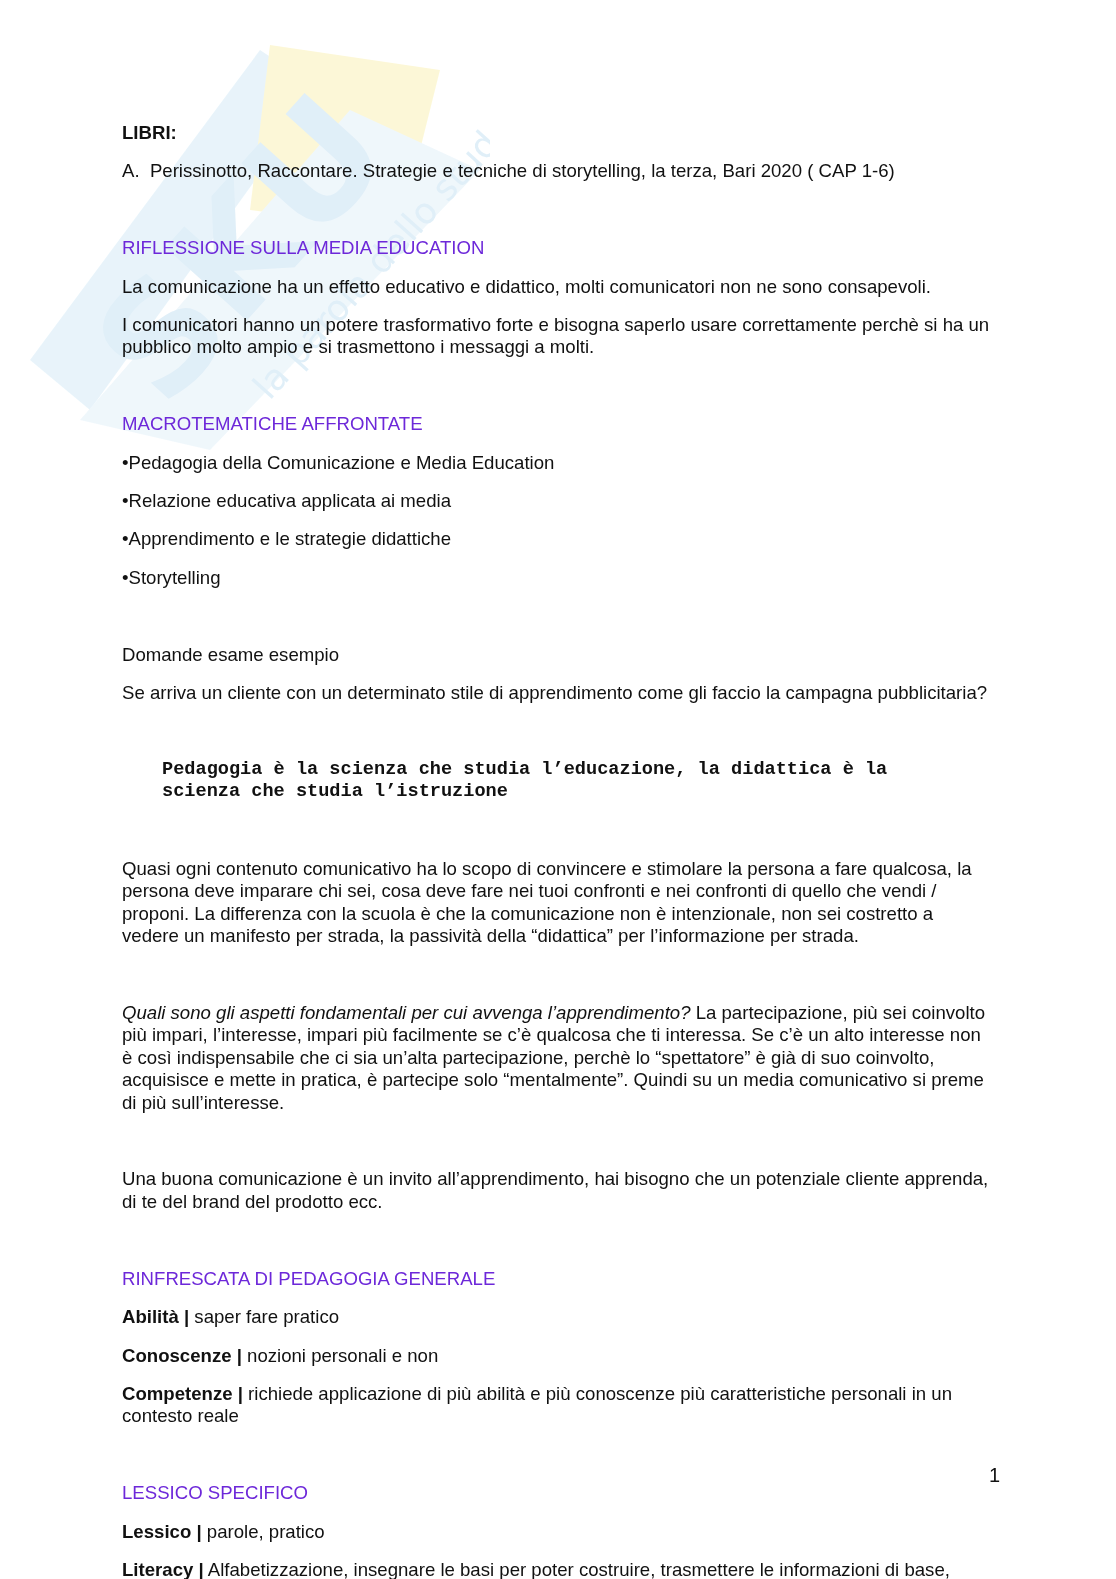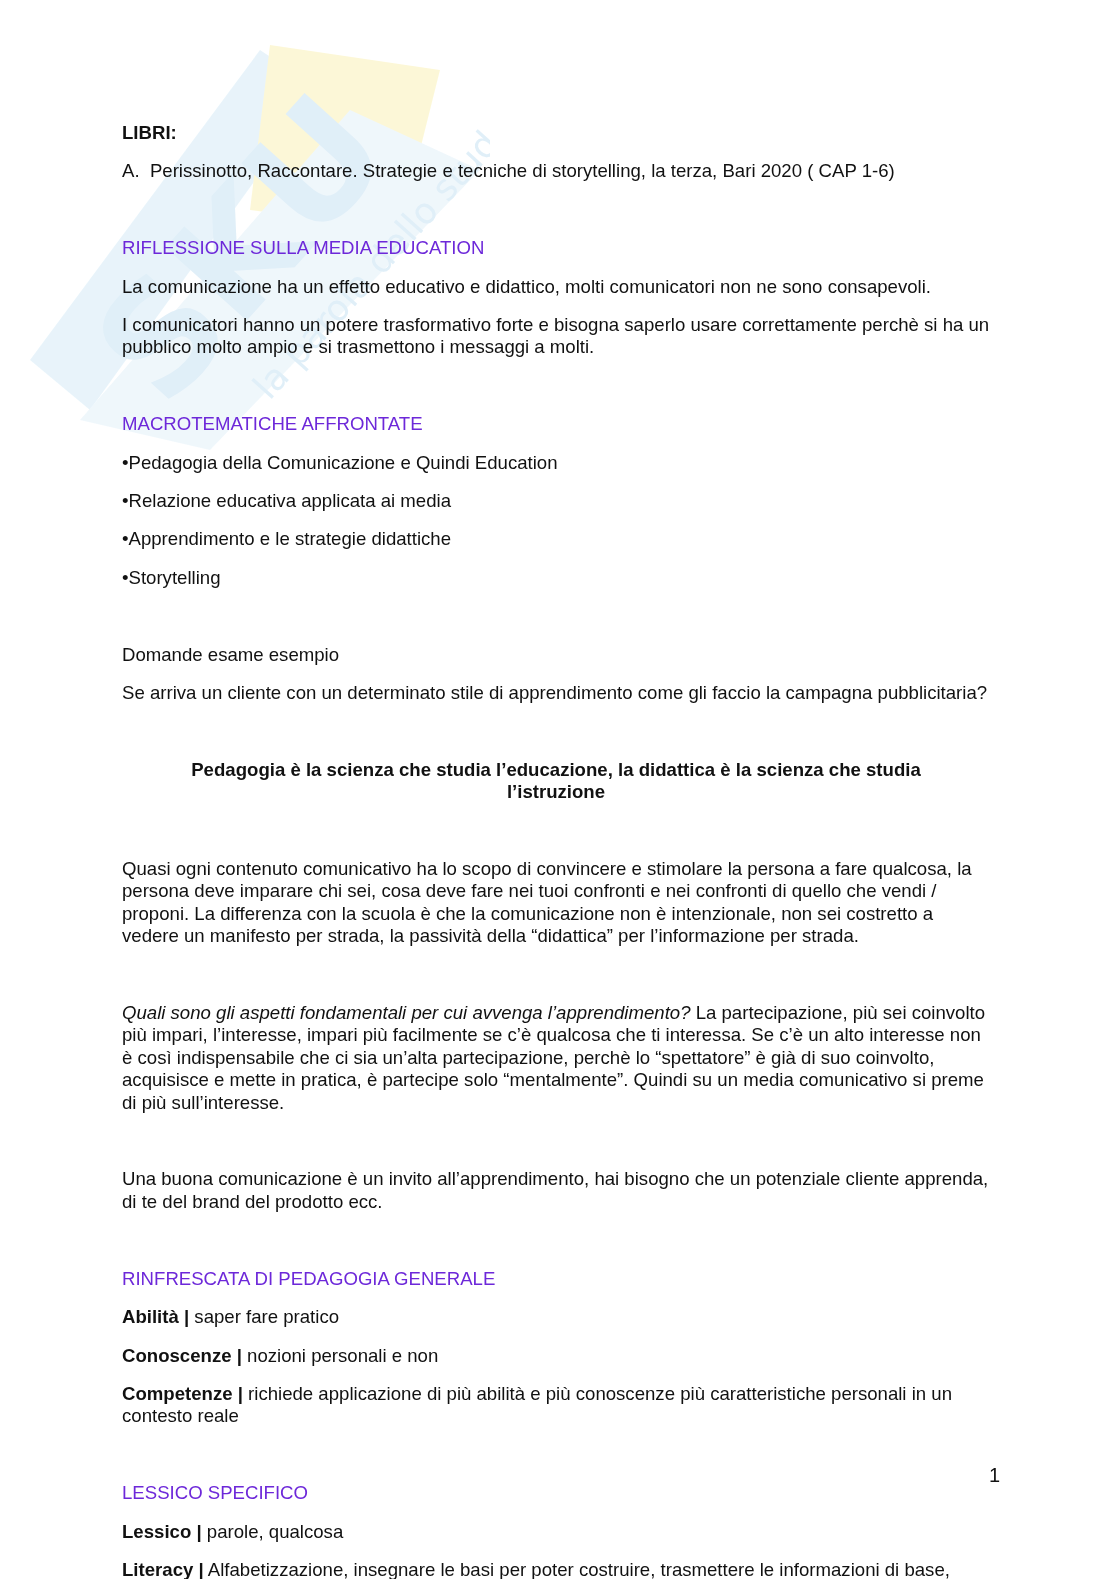--- a/index.html
+++ b/index.html
@@ -13,21 +13,21 @@
       pointer-events: none; z-index: 0;
     }
     .page {
       position: absolute; left: 106px; top: 106px; width: 900px;
       font-size: 18.6px; line-height: 22.4px; z-index: 1;
     }
     .page p { margin: 16px; }
     .gap { height: 22.4px; }
     .h-red { color: #6d28d9; }
     .h-bold { font-weight: bold; }
-    .center-bold { text-align: center; font-weight: bold; padding: 0 40px; }
+    .center-bold { font-weight: bold; padding: 0 40px; font-family: Liberation Mono, monospace; }
     .bullet::before { content: "\2022 "; }
     .term { font-weight: bold; }
     .page-number {
       position: absolute; left: 989px; top: 1464px; font-size: 20px; z-index: 1;
     }
   </style>
 </head>
 <body>
 
 <svg class="watermark" viewBox="0 0 470 420" xmlns="http://www.w3.org/2000/svg">
@@ -47,21 +47,21 @@
 
   <div class="gap"></div>
 
   <p class="h-red">RIFLESSIONE SULLA MEDIA EDUCATION</p>
   <p>La comunicazione ha un effetto educativo e didattico, molti comunicatori non ne sono consapevoli.</p>
   <p>I comunicatori hanno un potere trasformativo forte e bisogna saperlo usare correttamente perchè si ha un pubblico molto ampio e si trasmettono i messaggi a molti.</p>
 
   <div class="gap"></div>
 
   <p class="h-red">MACROTEMATICHE AFFRONTATE</p>
-  <p class="bullet">Pedagogia della Comunicazione e Quindi Education</p>
+  <p class="bullet">Pedagogia della Comunicazione e Media Education</p>
   <p class="bullet">Relazione educativa applicata ai media</p>
   <p class="bullet">Apprendimento e le strategie didattiche</p>
   <p class="bullet">Storytelling</p>
 
   <div class="gap"></div>
 
   <p>Domande esame esempio</p>
   <p>Se arriva un cliente con un determinato stile di apprendimento come gli faccio la campagna pubblicitaria?</p>
 
   <div class="gap"></div>
@@ -83,18 +83,18 @@
   <div class="gap"></div>
 
   <p class="h-red">RINFRESCATA DI PEDAGOGIA GENERALE</p>
   <p><span class="term">Abilità |</span><span> saper fare pratico</span></p>
   <p><span class="term">Conoscenze |</span><span> nozioni personali e non</span></p>
   <p><span class="term">Competenze |</span><span> richiede applicazione di più abilità e più conoscenze più caratteristiche personali in un contesto reale</span></p>
 
   <div class="gap"></div>
 
   <p class="h-red">LESSICO SPECIFICO</p>
-  <p><span class="term">Lessico |</span><span> parole, qualcosa</span></p>
+  <p><span class="term">Lessico |</span><span> parole, pratico</span></p>
   <p><span class="term">Literacy |</span><span> Alfabetizzazione, insegnare le basi per poter costruire, trasmettere le informazioni di base, trasmettere le lettere</span></p>
 
 </div>
 
 <div class="page-number">1</div>
 
 </body></html>

